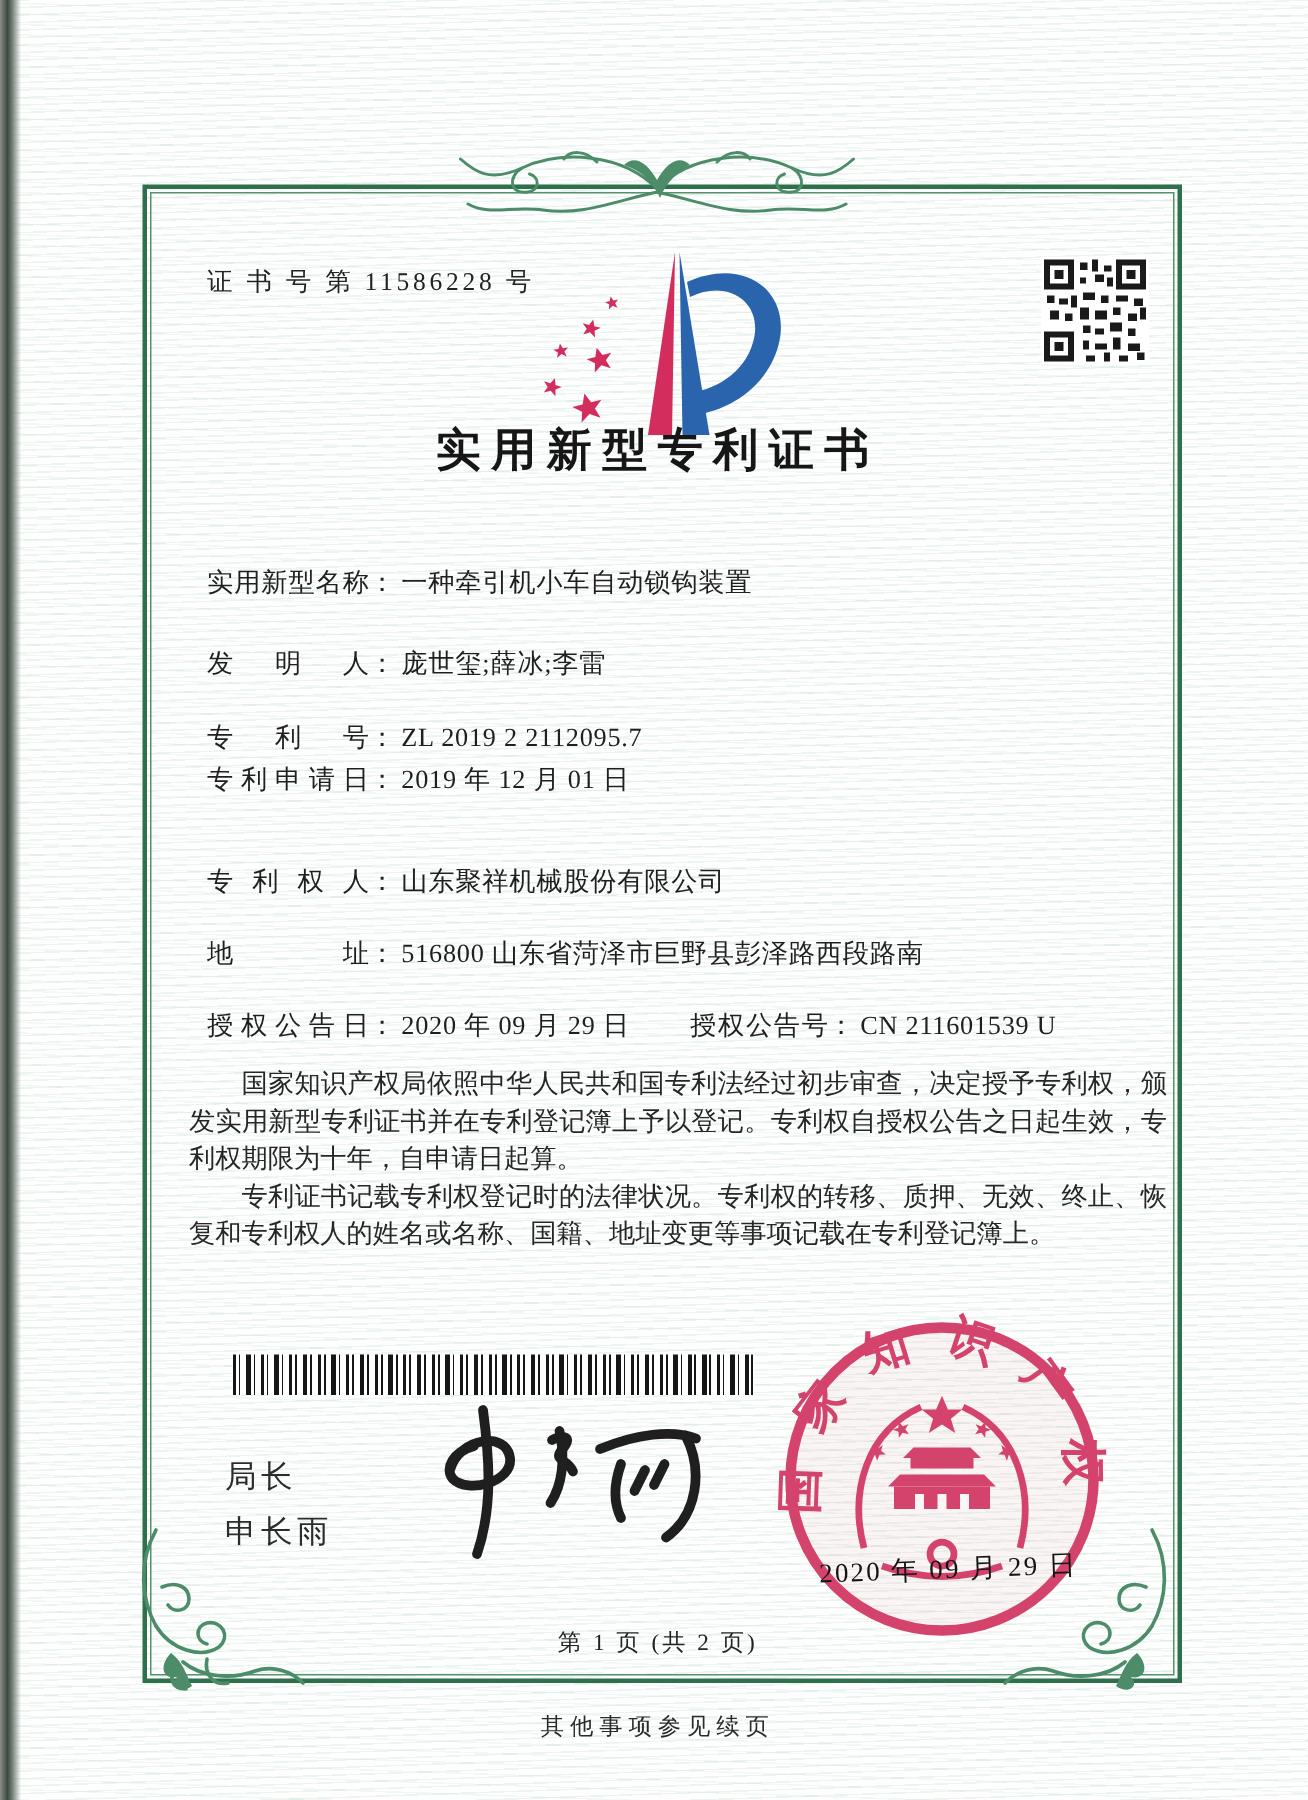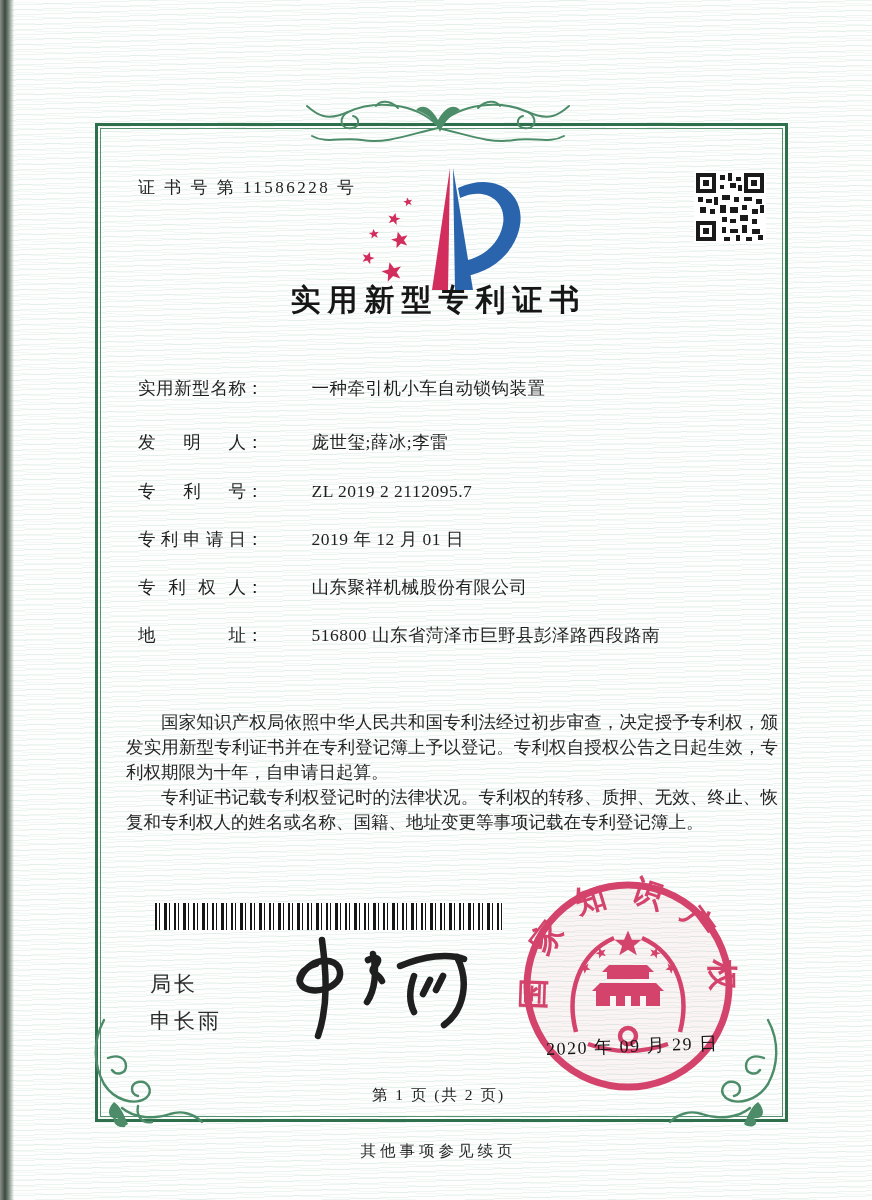--- a/index.html
+++ b/index.html
@@ -15,21 +15,21 @@
     background:linear-gradient(90deg,#8a8f8a 0,#3c4a40 5px,#6f7d72 8px,rgba(255,255,255,0) 14px);}
   .frame{position:absolute;left:95px;top:123px;width:687px;height:993px;border:3px solid #2e704c;}
   .frame-inner{position:absolute;left:2px;top:2px;right:2px;bottom:2px;border:1px solid #55906f;}
   .abs{position:absolute;}
   .cert-no{left:138px;top:176px;font-size:17px;letter-spacing:2.5px;color:#222;}
   .title{left:95px;top:280px;width:687px;text-align:center;font-size:30px;font-weight:700;
     letter-spacing:7px;color:#161616;}
   .row{left:138px;width:620px;font-size:17.5px;white-space:nowrap;color:#1f1f1f;}
   .flabel{display:inline-block;width:108px;text-align:justify;text-align-last:justify;vertical-align:top;}
   .colon{display:inline-block;margin-right:4px;}
-  .fvalue{letter-spacing:.5px;margin-left:44px;}
+  .fvalue{letter-spacing:.5px;}
   .grant-col{position:absolute;left:322px;top:0;white-space:nowrap;}
   .grant-col .flabel{width:92px;}
   .paras{left:126px;top:710px;width:652px;font-size:17.5px;line-height:25px;color:#262626;text-align:justify;}
   .paras p{margin:0;text-indent:2em;}
   .barcode{left:155px;top:903px;width:348px;height:27px;
     background:repeating-linear-gradient(90deg,#161616 0 2px,#fff 2px 4px,#161616 4px 5px,#fff 5px 9px,
       #161616 9px 12px,#fff 12px 14px,#161616 14px 15px,#fff 15px 19px);}
   .signer-title{left:150px;top:970px;font-size:21px;letter-spacing:3px;color:#2c2c2c;}
   .signer-name{left:150px;top:1007px;font-size:21px;letter-spacing:3px;color:#2c2c2c;}
   .signature{left:272px;top:928px;}
@@ -165,28 +165,34 @@
 
   <div class="row abs" style="top:376px">
     <span class="flabel">实用新型名称</span><span class="colon">：</span><span class="fvalue">一种牵引机小车自动锁钩装置</span>
   </div>
   <div class="row abs" style="top:430px">
     <span class="flabel">发明人</span><span class="colon">：</span><span class="fvalue">庞世玺;薛冰;李雷</span>
   </div>
   <div class="row abs" style="top:479px">
     <span class="flabel">专利号</span><span class="colon">：</span><span class="fvalue">ZL 2019 2 2112095.7</span>
   </div>
-  <div class="row abs" style="top:527px">
+  <div class="row abs" style="top:507px">
     <span class="flabel">专利申请日</span><span class="colon">：</span><span class="fvalue">2019 年 12 月 01 日</span>
   </div>
   <div class="row abs" style="top:575px">
     <span class="flabel">专利权人</span><span class="colon">：</span><span class="fvalue">山东聚祥机械股份有限公司</span>
   </div>
   <div class="row abs" style="top:623px">
     <span class="flabel">地址</span><span class="colon">：</span><span class="fvalue">516800 山东省菏泽市巨野县彭泽路西段路南</span>
+  </div>
+  <div class="row abs" style="top:671px">
+    <span class="flabel">授权公告日</span><span class="colon">：</span><span class="fvalue">2020 年 09 月 29 日</span>
+    <span class="grant-col">
+      <span class="flabel">授权公告号</span><span class="colon">：</span><span class="fvalue">CN 211601539 U</span>
+    </span>
   </div>
 
   <div class="paras abs">
     <p>国家知识产权局依照中华人民共和国专利法经过初步审查，决定授予专利权，颁发实用新型专利证书并在专利登记簿上予以登记。专利权自授权公告之日起生效，专利权期限为十年，自申请日起算。</p>
     <p>专利证书记载专利权登记时的法律状况。专利权的转移、质押、无效、终止、恢复和专利权人的姓名或名称、国籍、地址变更等事项记载在专利登记簿上。</p>
   </div>
 
   <div class="barcode abs"></div>
 
   <div class="signer-title abs">局长</div>

